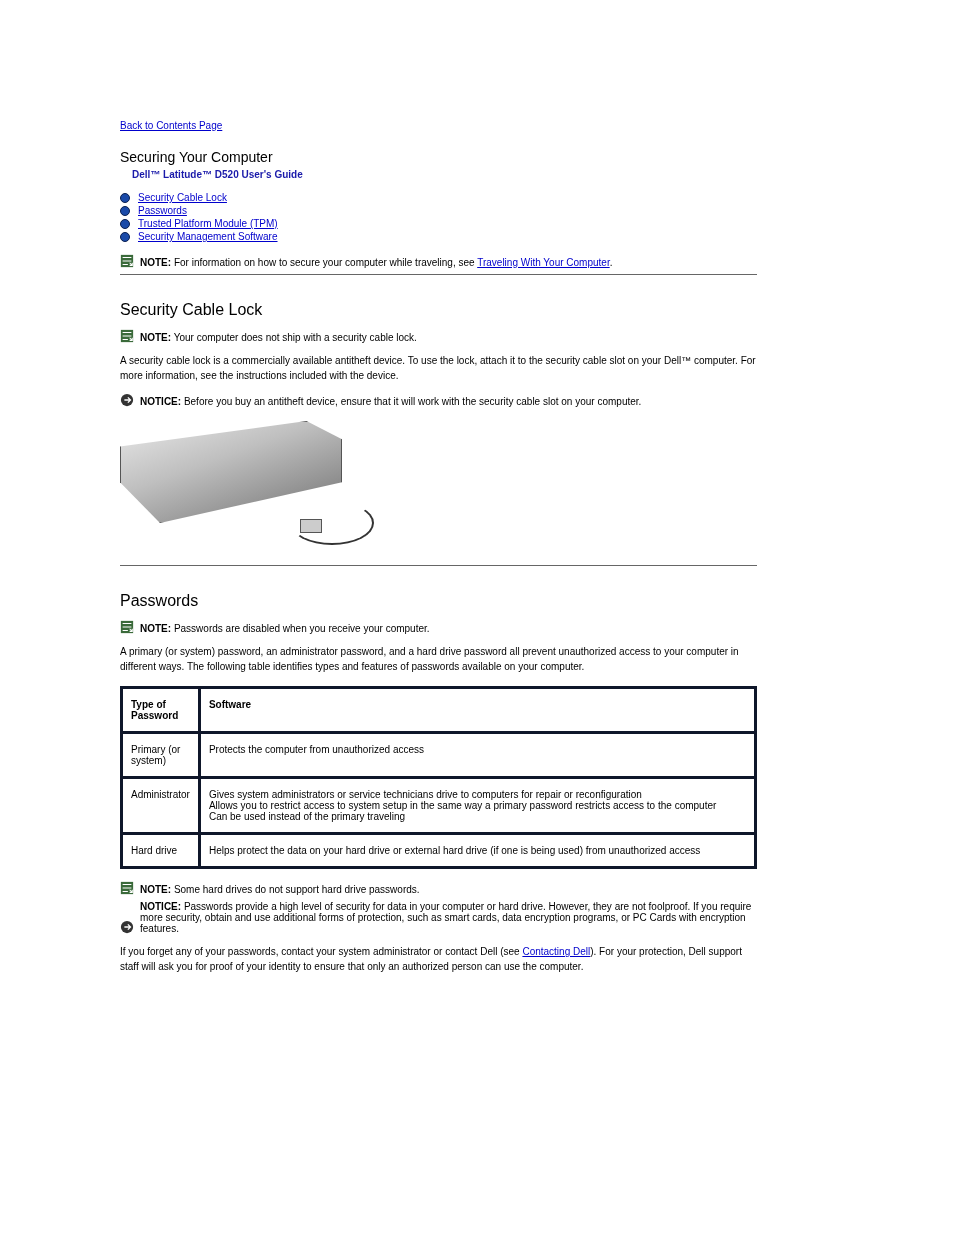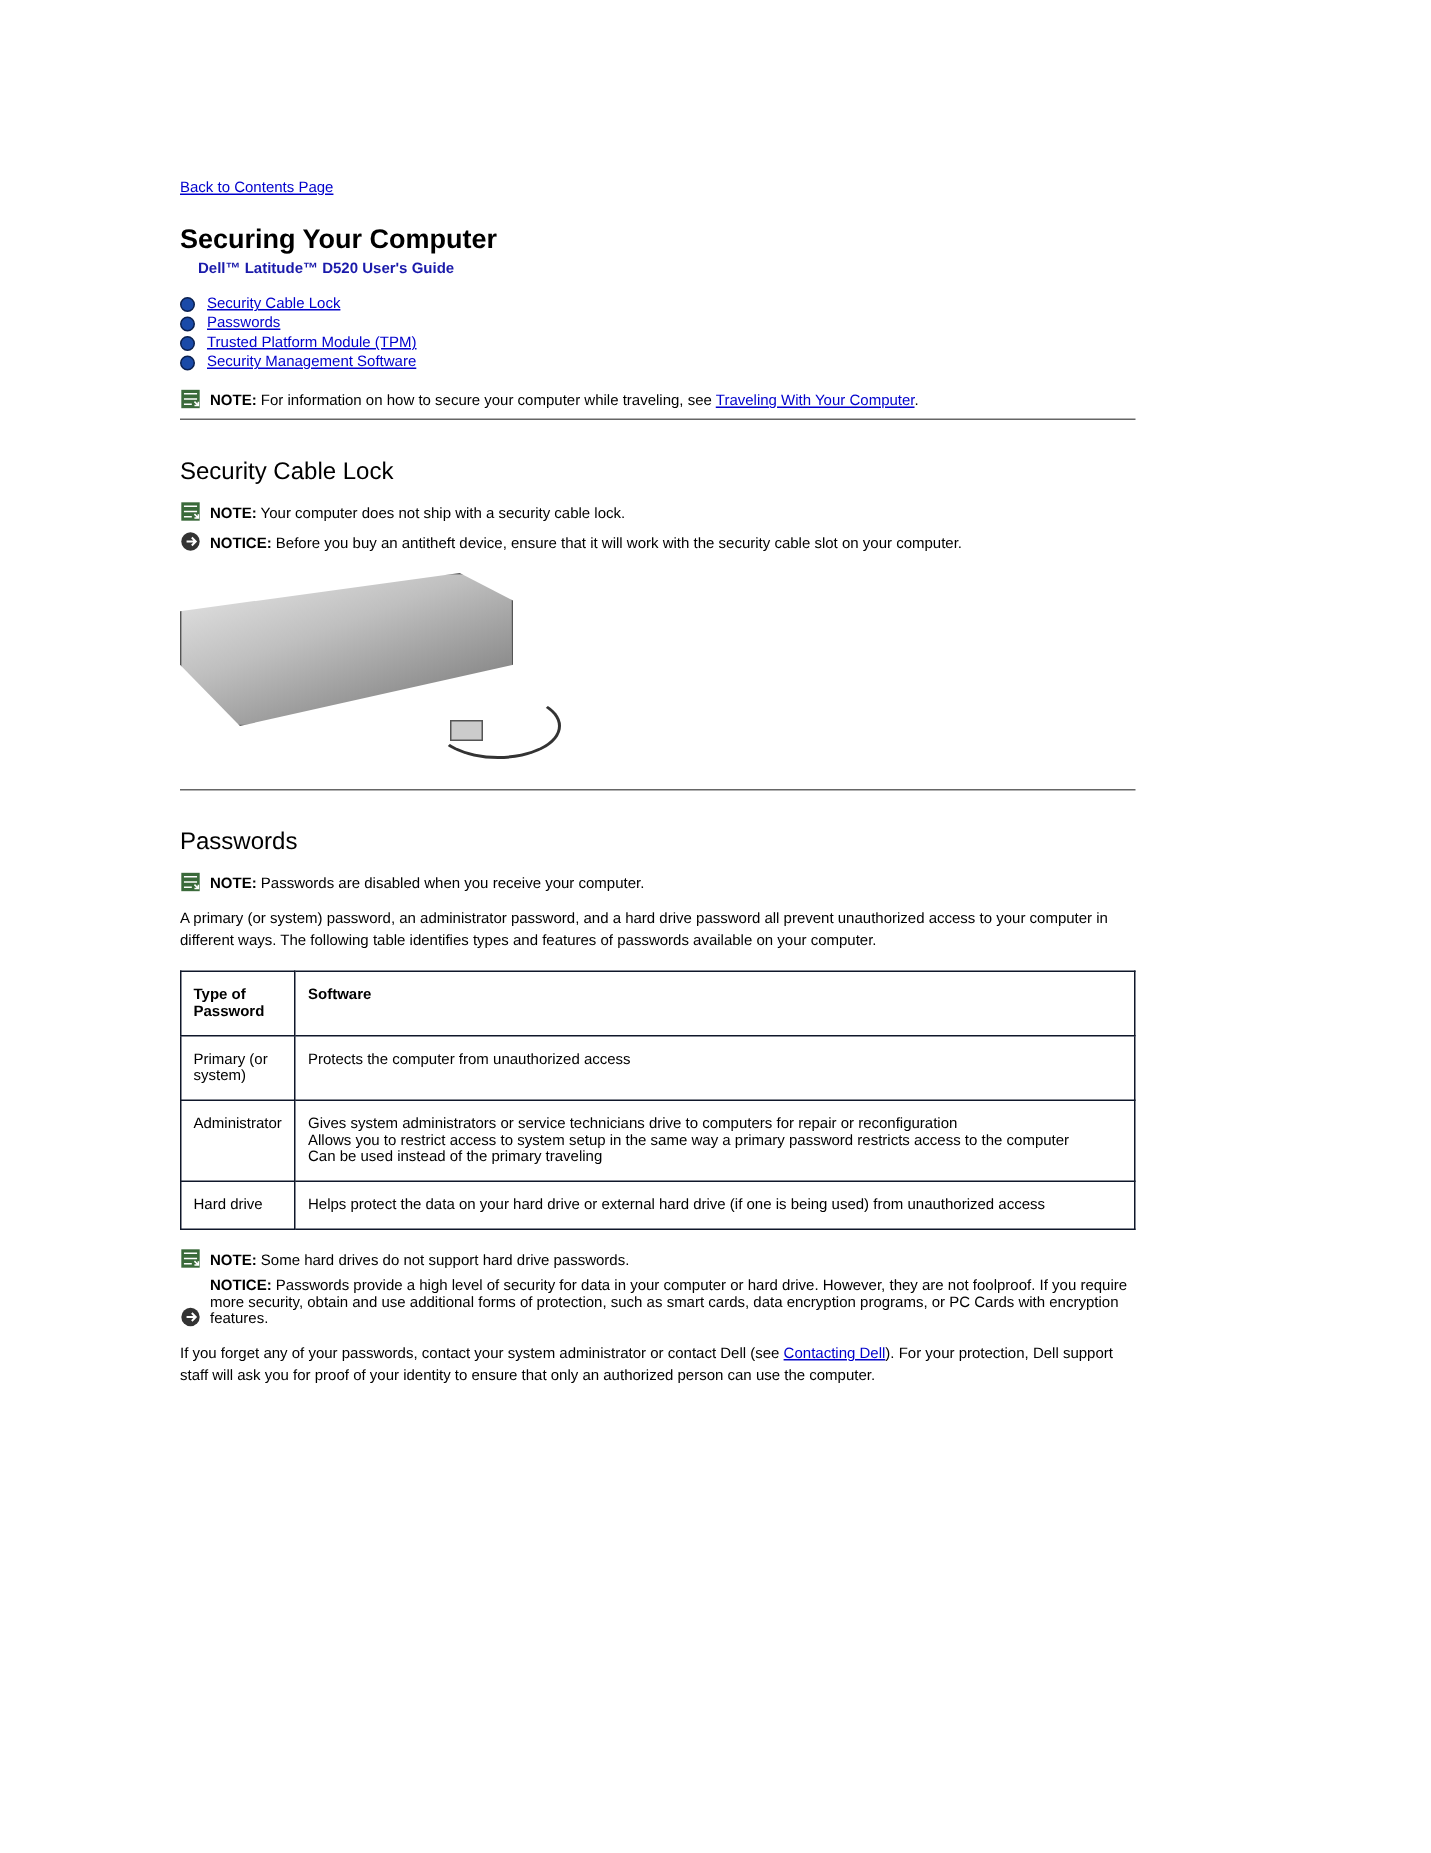--- a/index.html
+++ b/index.html
@@ -14,22 +14,22 @@
     width: 816px;
     padding: 120px 59px 40px 120px;
     box-sizing: border-box;
   }
   .back-link {
     color: #0000cc;
     text-decoration: underline;
     font-size: 10px;
   }
   .page-title {
-    font-size: 18px;
-    font-weight: bold;
+    font-size: 14px;
+    font-weight: normal;
     margin: 18px 0 4px 0;
   }
   .subtitle {
     color: #1a1aaa;
     font-weight: bold;
     font-size: 10px;
     margin-bottom: 12px;
     margin-left: 12px;
   }
   .toc {
@@ -128,21 +128,21 @@
     background: #ccc;
     border: 1px solid #555;
   }
   table.pwd {
     border-collapse: collapse;
     width: 100%;
     margin: 12px 0;
     font-size: 10px;
   }
   table.pwd th, table.pwd td {
-    border: 1px solid #0f172a;
+    border: 3px solid #0f172a;
     padding: 10px 8px;
     text-align: left;
     vertical-align: top;
   }
   table.pwd th {
     font-weight: bold;
     background: #fff;
   }
 </style>
 </head>
@@ -199,20 +199,21 @@
           <path d="M3 4h10M3 8h10M3 12h6" stroke="#fff" stroke-width="1.2"></path>
           <path d="M11 10l3 3M14 10v3h-3" stroke="#fff" stroke-width="1.2" fill="none"></path>
         </svg>
     </span>
     <span>
       <strong>NOTE:</strong>
       <span>Your computer does not ship with a security cable lock.</span>
     </span>
   </div>
 
+  <p class="para">A security cable lock is a commercially available antitheft device. To use the lock, attach it to the security cable slot on your Dell™ computer. For more information, see the instructions included with the device.</p>
 
   <div class="notice-block">
     <span class="notice-icon">
       <svg viewBox="0 0 16 16">
           <circle cx="8" cy="8" r="7" fill="#333"></circle>
           <path d="M5 8h6M9 5l3 3-3 3" stroke="#fff" stroke-width="1.5" fill="none"></path>
         </svg>
     </span>
     <span>
       <strong>NOTICE:</strong>

